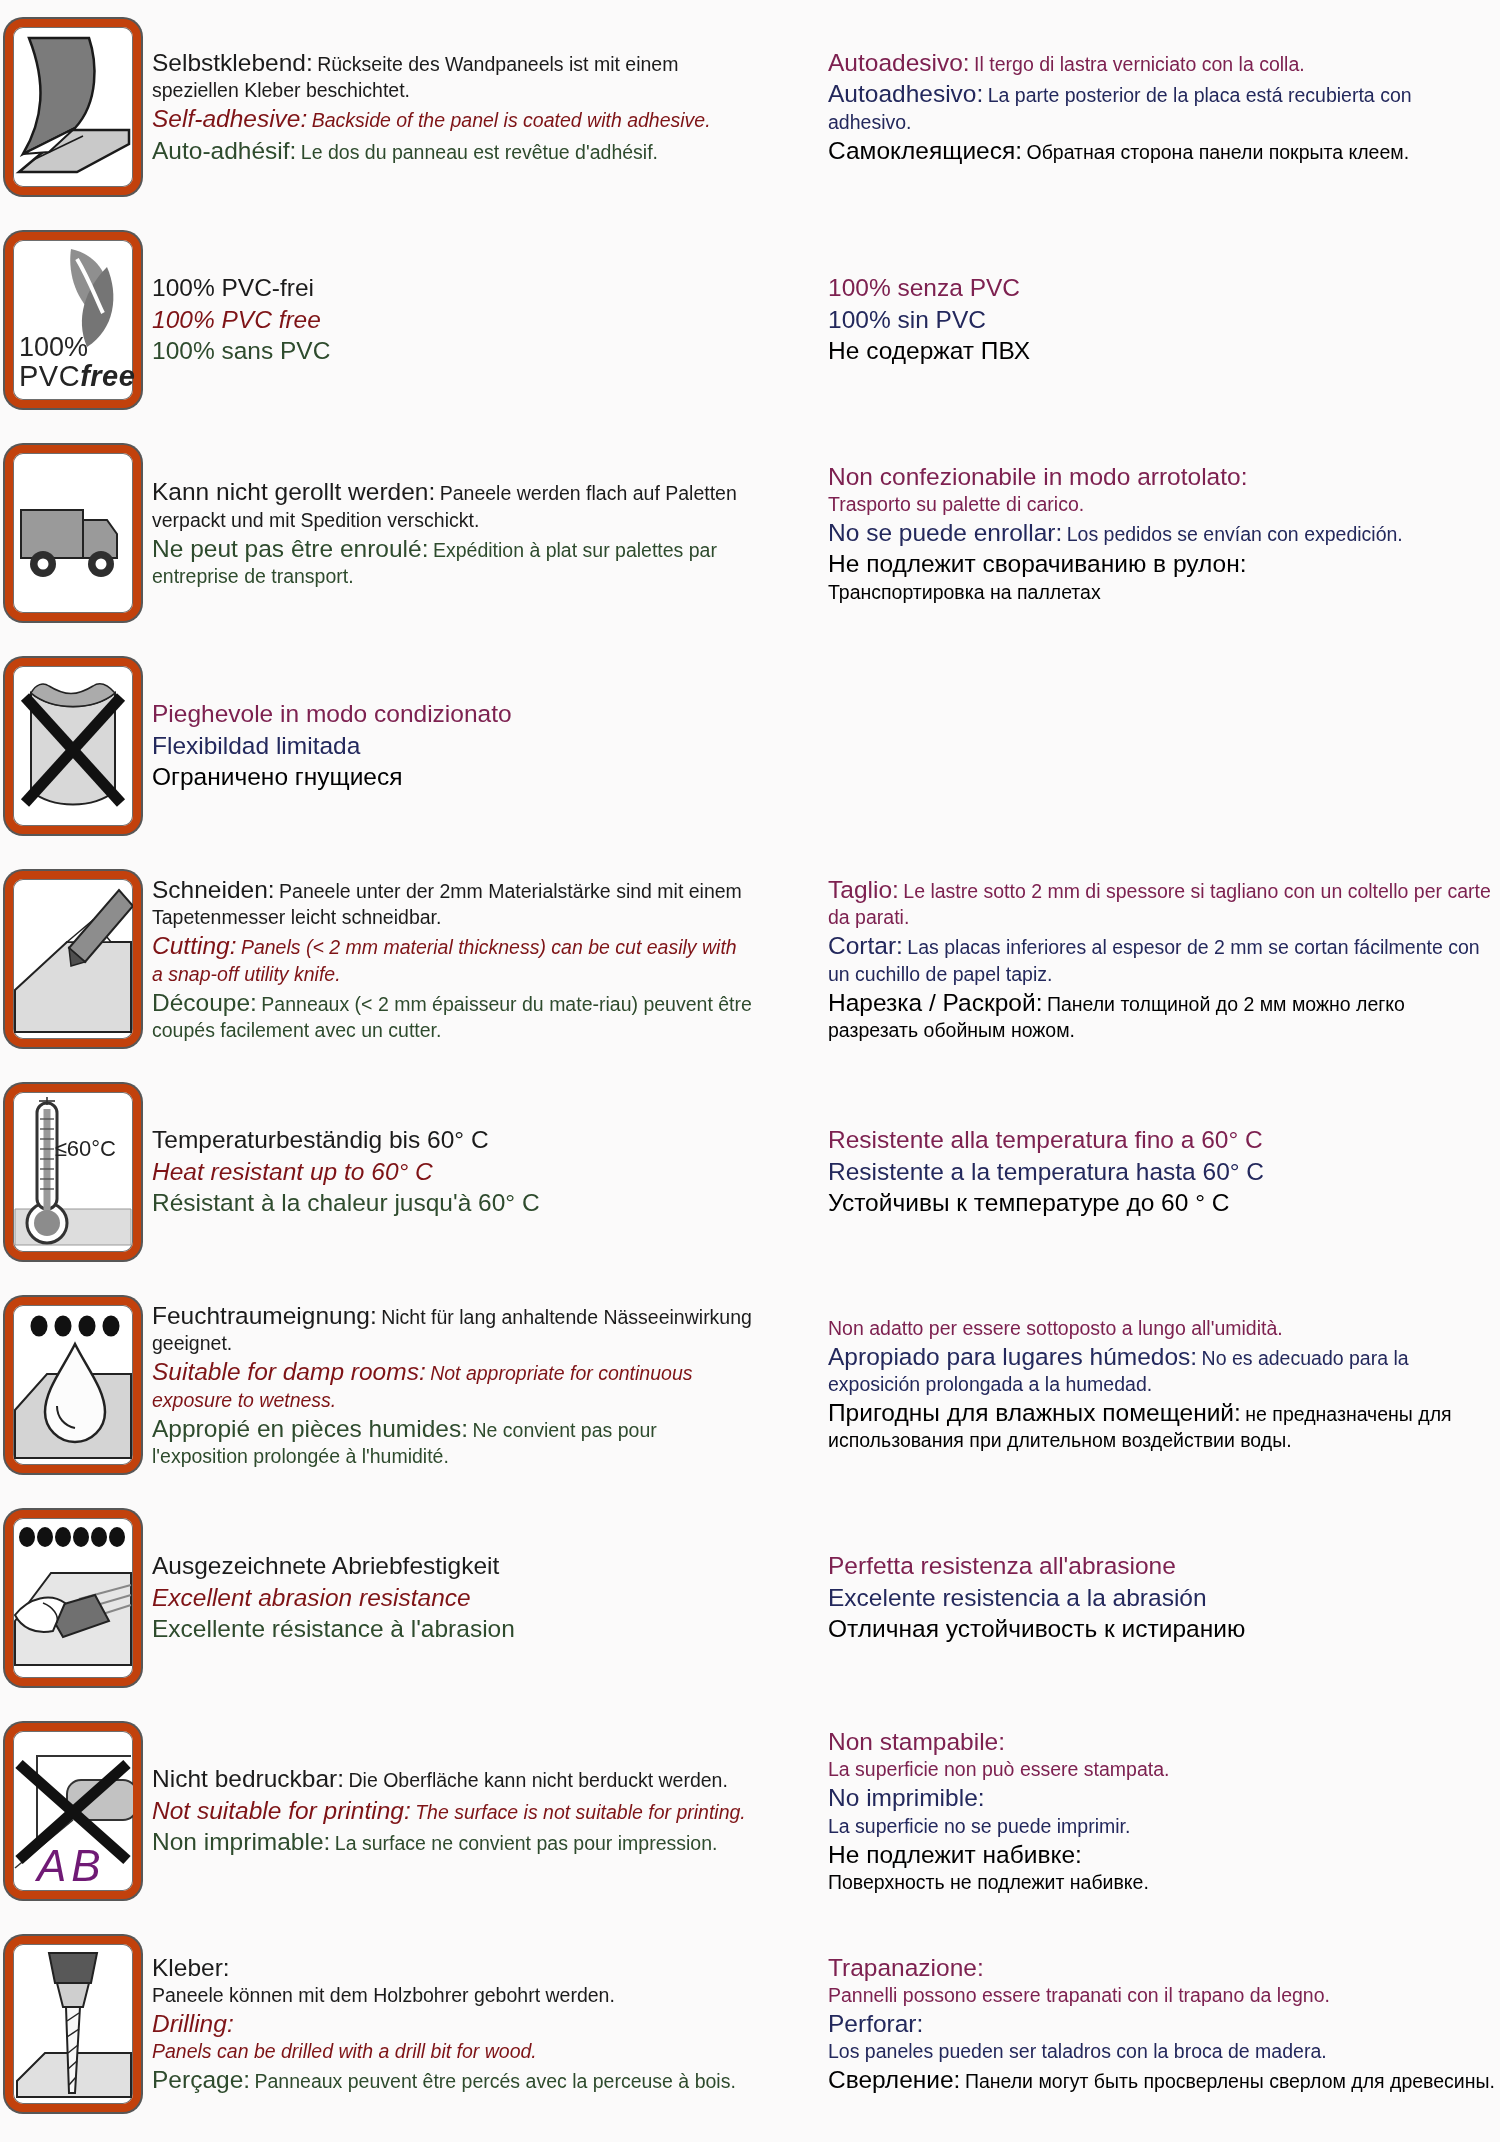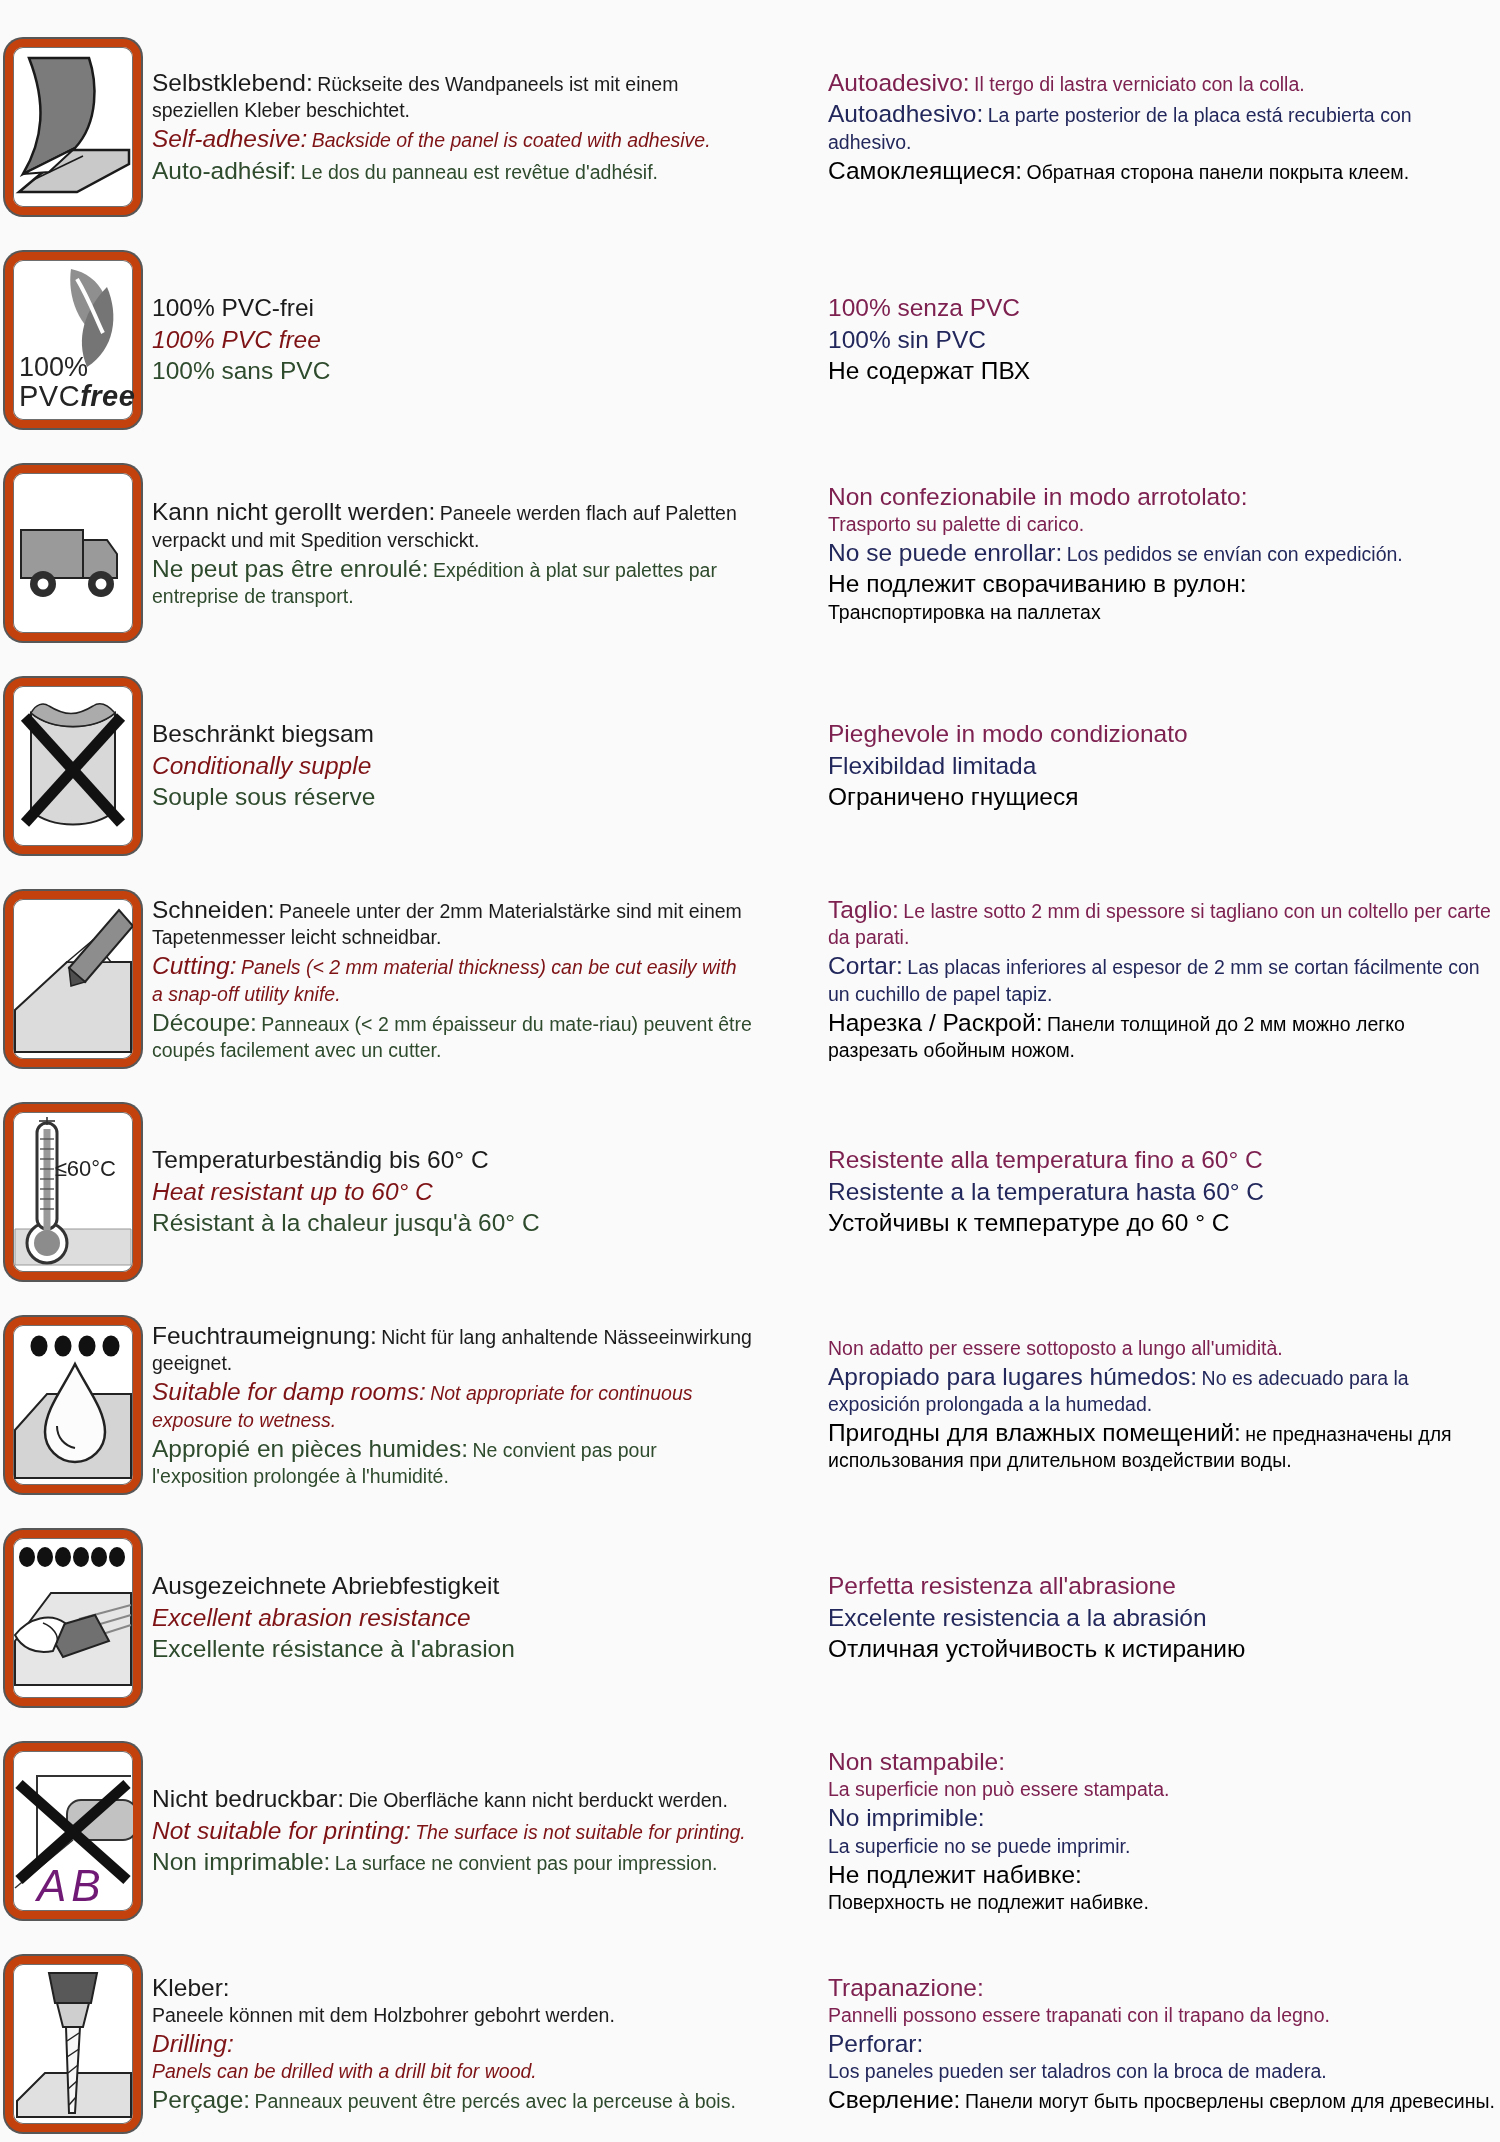--- a/index.html
+++ b/index.html
@@ -1,17 +1,17 @@
 <!DOCTYPE html>
 <html><head>
 <meta charset="utf-8">
 <style>
   *{box-sizing:border-box}
   body{margin:0;background:#fbfafa;font-family:"Liberation Sans",sans-serif;color:#1b1b1b}
-  .page{width:1500px;height:2142px;overflow:hidden;background:#fbfafa;padding-top:20px}
+  .page{width:1500px;height:2142px;overflow:hidden;background:#fbfafa;padding-top:0}
   .row{display:grid;grid-template-columns:152px 676px 1fr;align-items:center;height:213px}
   .iconcell{height:100%;display:flex;align-items:center}
   .iconbox{position:relative;width:136px;height:176px;margin-left:5px;background:#fff;
            border:8px solid #c2410c;border-radius:18px;
            box-shadow:0 0 0 2px #575757, inset 0 0 0 1px #6e6e6e}
   .iconbox svg{position:absolute;left:0;top:0;width:100%;height:100%}
   .ltext{width:608px;padding-right:8px}
   .rtext{width:672px;padding-right:4px}
   .seg{margin:0;line-height:1.28}
   .h{font-size:24.5px}
@@ -113,25 +113,20 @@
     <div class="iconcell">
       <div class="iconbox">
         <svg viewBox="0 0 120 150">
           <path d="M18,22 C40,40 80,40 102,22 L102,120 C80,138 40,138 18,120 Z" fill="#d8d8d8" stroke="#222" stroke-width="2"></path>
           <path d="M18,22 C40,40 80,40 102,22 C94,13 86,11 80,15 C64,25 52,25 36,15 C30,11 23,13 18,22 Z" fill="#ababab" stroke="#222" stroke-width="1.5"></path>
           <line x1="12" y1="26" x2="108" y2="132" stroke="#111" stroke-width="11"></line>
           <line x1="108" y1="26" x2="12" y2="132" stroke="#111" stroke-width="11"></line>
         </svg>
       </div>
     </div>
-    <div class="ltext">
-      <p class="seg de"><span class="h">Beschränkt biegsam</span></p>
-      <p class="seg en"><span class="h">Conditionally supple</span></p>
-      <p class="seg fr"><span class="h">Souple sous réserve</span></p>
-    </div>
     <div class="rtext">
       <p class="seg it"><span class="h">Pieghevole in modo condizionato</span></p>
       <p class="seg es"><span class="h">Flexibildad limitada</span></p>
       <p class="seg ru"><span class="h">Ограничено гнущиеся</span></p>
     </div>
   </div>
 
   <div class="row">
     <div class="iconcell">
       <div class="iconbox">

